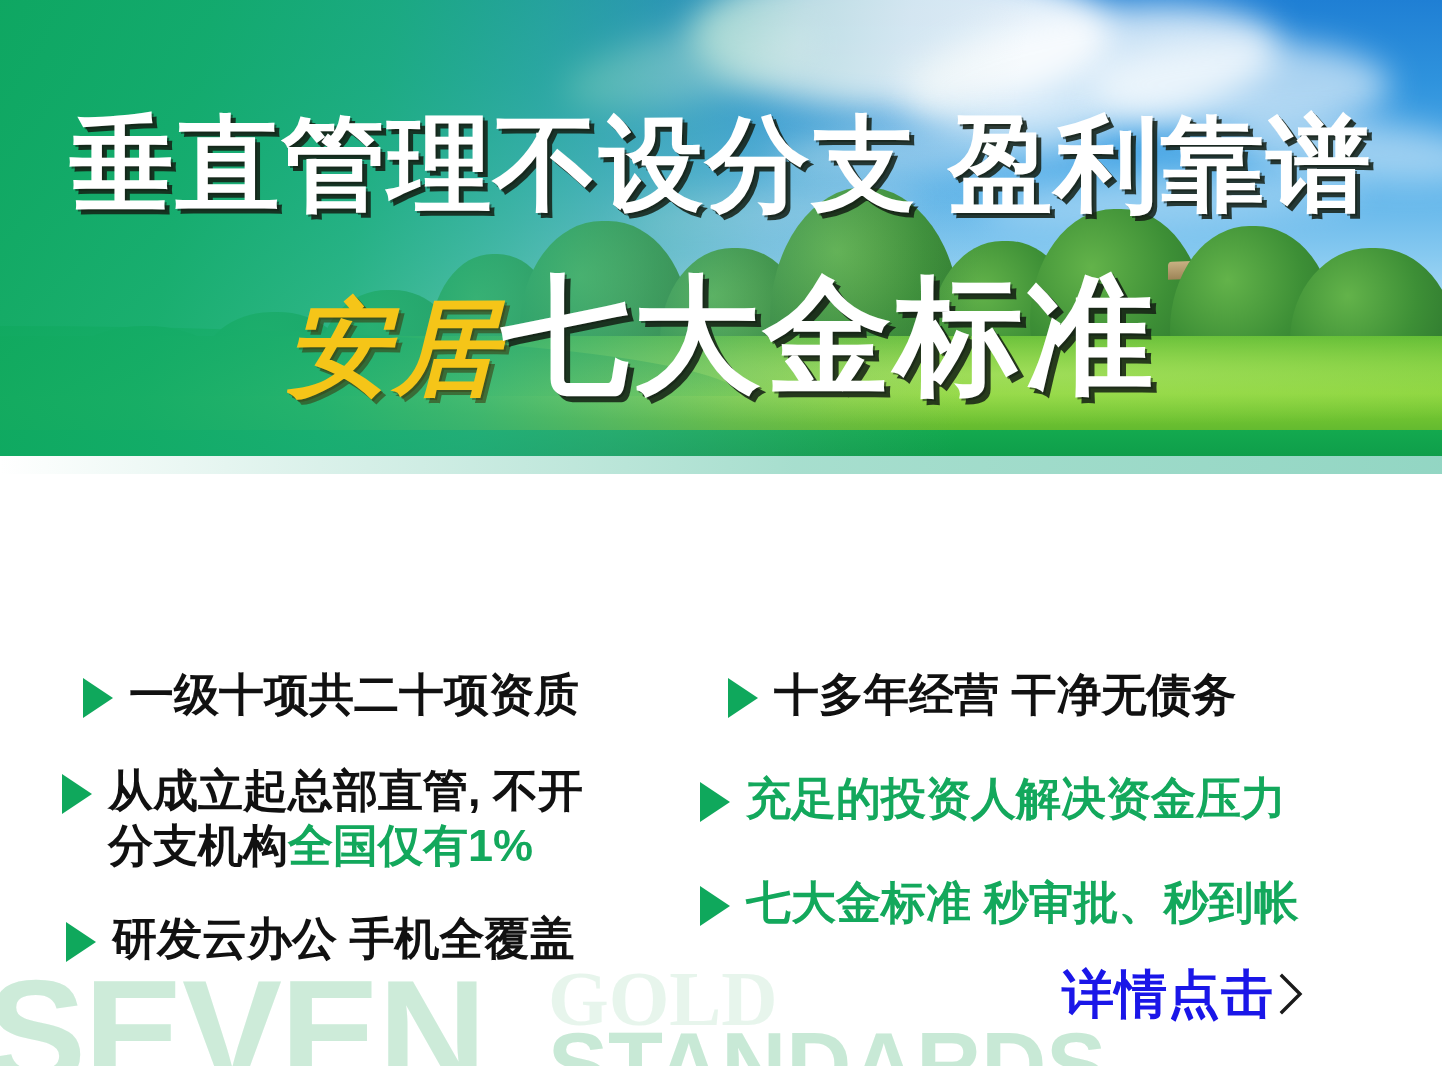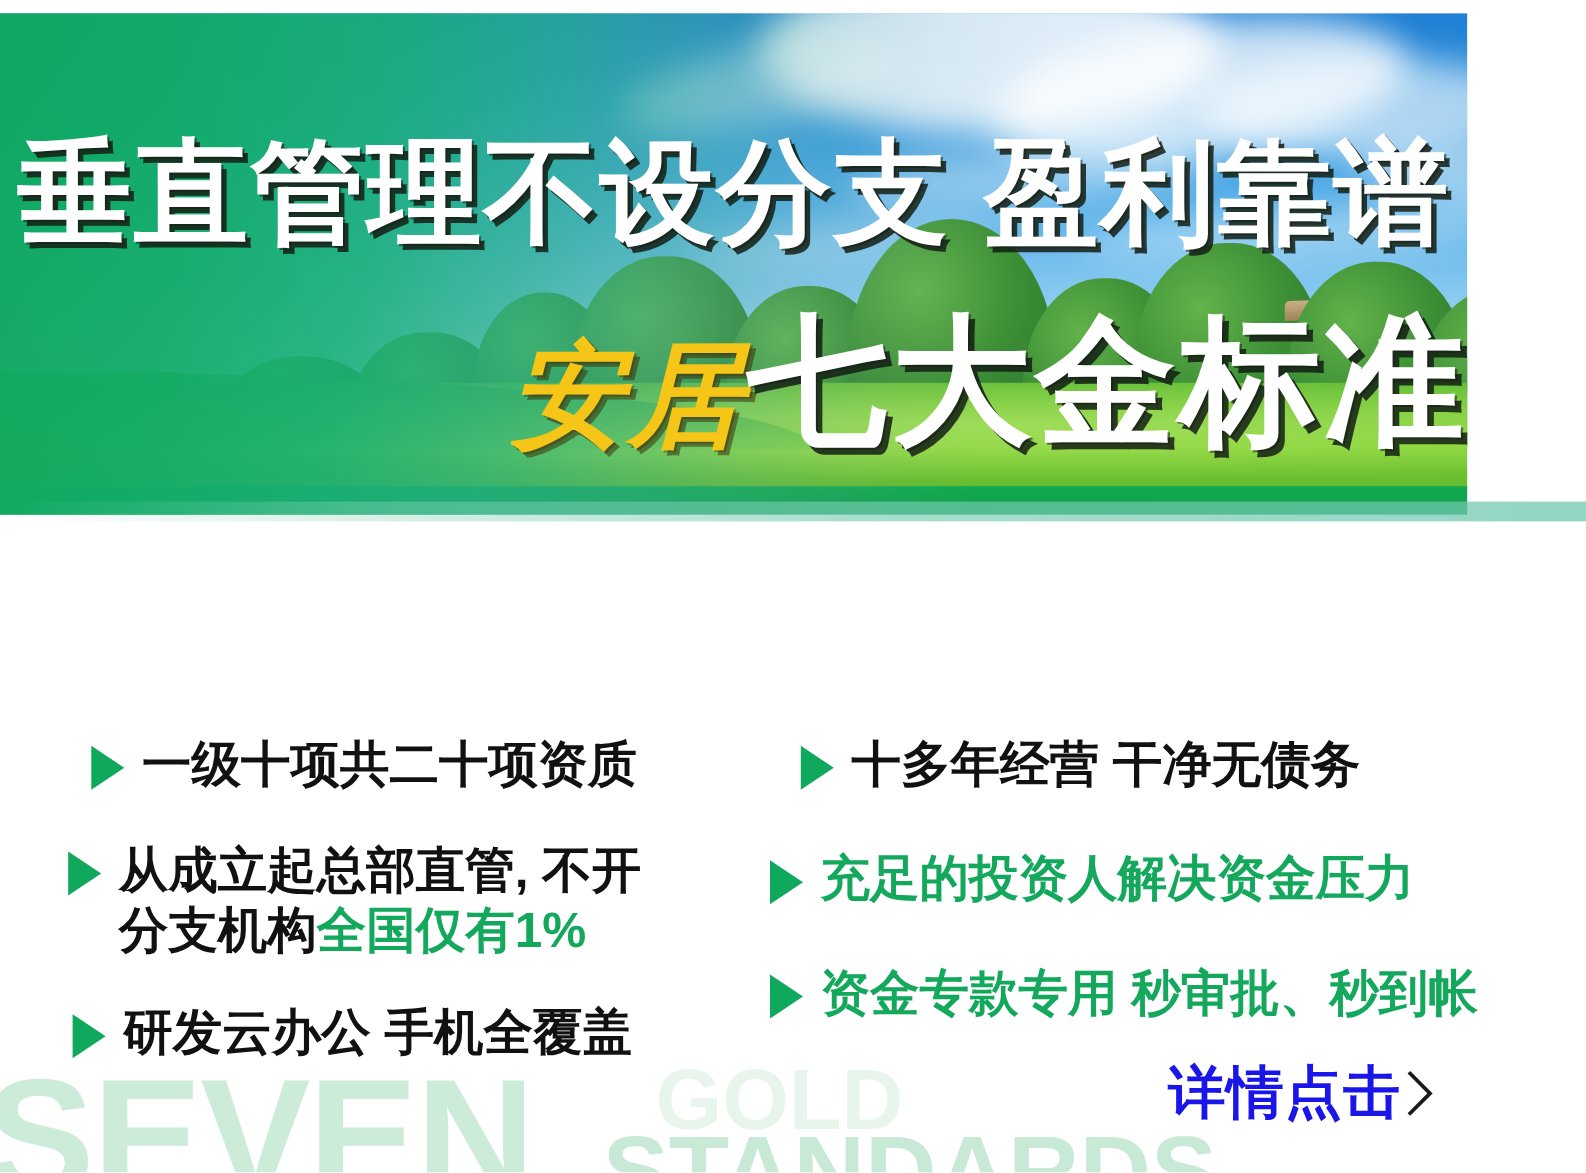--- a/index.html
+++ b/index.html
@@ -6,21 +6,21 @@
   html,body{margin:0;padding:0;}
   body{
     width:1442px;height:1066px;
     background:#ffffff;
     font-family:"Liberation Sans","DejaVu Sans",sans-serif;
     overflow:hidden;position:relative;
   }
   .page{position:relative;width:1442px;height:1066px;overflow:hidden;background:#fff;}
 
   
-  .hero{position:absolute;left:0;top:12px;width:1334px;height:456px;overflow:hidden;}
+  .hero{position:absolute;left:0;top:0;width:1442px;height:456px;overflow:hidden;}
 
   
   .sky{
     position:absolute;inset:0;
     background:
       linear-gradient(to bottom,#1f7fd4 0%,#2f93dd 18%,#54aee8 38%,#86c9f0 56%,#b4dff5 70%,#cfeaf6 80%,#dff0f7 100%);
   }
   
   .cloud{position:absolute;border-radius:50%;background:#ffffff;filter:blur(16px);}
   .c1{left:690px;top:-40px;width:420px;height:150px;opacity:.85;}
@@ -88,21 +88,21 @@
 
   
   .title1{
     position:absolute;left:0;right:0;top:112px;text-align:center;
     font-family:"Liberation Sans","DejaVu Sans",sans-serif;
     font-weight:700;font-size:104px;line-height:1;color:#ffffff;
     letter-spacing:2px;white-space:nowrap;
     text-shadow:5px 5px 0 rgba(20,30,20,.85), 2px 2px 0 rgba(20,30,20,.55);
   }
   .title2{
-    position:absolute;left:0;right:0;top:272px;text-align:right;
+    position:absolute;left:0;right:0;top:272px;text-align:center;
     white-space:nowrap;line-height:1;
   }
   .anju{
     font-family:"Liberation Serif","DejaVu Serif",serif;
     font-weight:700;font-style:italic;font-size:104px;color:#f5c518;
     letter-spacing:4px;
     text-shadow:5px 5px 0 rgba(60,50,10,.55), 2px 2px 0 rgba(60,50,10,.4);
     vertical-align:-4px;
   }
   .seven{
@@ -157,23 +157,23 @@
   
   .wm{position:absolute;left:0;bottom:-34px;width:1442px;height:160px;pointer-events:none;overflow:hidden;}
   .wm-seven{
     position:absolute;left:-14px;bottom:-8px;
     font-family:"Liberation Sans","DejaVu Sans",sans-serif;
     font-weight:700;font-size:150px;line-height:1;letter-spacing:-2px;
     color:#bfe6cf;opacity:.78;
   }
   .wm-gold{
     position:absolute;left:548px;bottom:62px;
-    font-family:Liberation Sans, sans-serif;
+    font-family:Liberation Serif, serif;
     font-weight:700;font-size:78px;line-height:1;letter-spacing:0px;
-    color:#d9f0e2;opacity:.62;margin-left:48px;
+    color:#d9f0e2;opacity:.62;
   }
   .wm-std{
     position:absolute;left:548px;bottom:-10px;
     font-family:"Liberation Sans","DejaVu Sans",sans-serif;
     font-weight:700;font-size:90px;line-height:1;letter-spacing:0px;
     color:#bfe6cf;opacity:.85;
   }
 
   
   .cta{
@@ -278,21 +278,21 @@
       <div class="bullet bR2">
         <span class="tri"></span>
         <span class="btext green">
           <span>充足的投资人解决资金压力</span>
         </span>
       </div>
 
       <div class="bullet bR3">
         <span class="tri"></span>
         <span class="btext green">
-          <span>资金专款专用  秒审批、秒到帐</span>
+          <span>七大金标准  秒审批、秒到帐</span>
         </span>
       </div>
 
     </div>
   </div>
 
   <div class="wm">
     <div class="wm-seven">SEVEN</div>
     <div class="wm-gold">GOLD</div>
     <div class="wm-std">STANDARDS</div>

